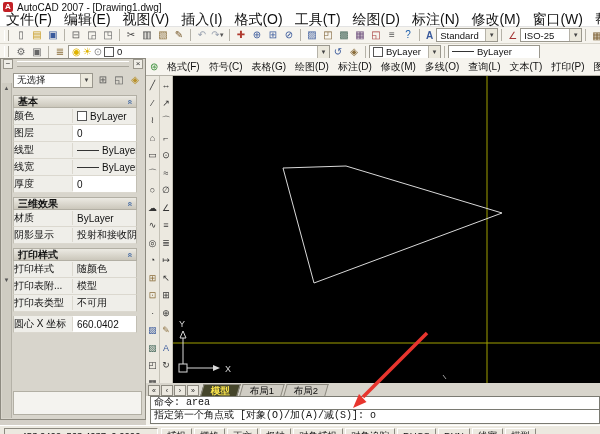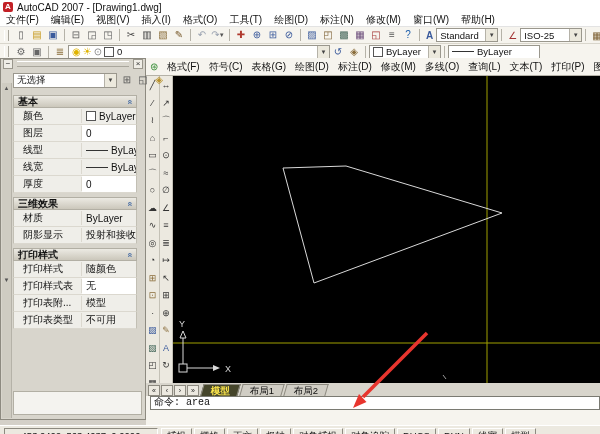--- a/index.html
+++ b/index.html
@@ -4,21 +4,21 @@
 <style>
   html,body{margin:0;padding:0}
   body{width:600px;height:434px;overflow:hidden;position:relative;background:#d4d0c8;
        font-family:"Liberation Sans",sans-serif;color:#111;-webkit-font-smoothing:antialiased}
   
   #titlebar{position:absolute;left:0;top:0;width:600px;height:14px;background:#fff;
             display:flex;align-items:center;gap:4px;padding-left:3px;box-sizing:border-box;font-size:10px}
   .appicon{width:10px;height:10px;background:#c22026;color:#fff;font-size:8px;line-height:10px;
            text-align:center;border-radius:2px;font-weight:bold;flex:0 0 auto}
   #menubar{position:absolute;left:0;top:14px;width:600px;height:13px;background:#fff;
-           display:flex;align-items:center;font-size:10px;border-bottom:1px solid #e3e3e3;box-sizing:border-box}
+           display:flex;align-items:center;font-size:14px;border-bottom:1px solid #e3e3e3;box-sizing:border-box}
   .mitem{padding:0 6px;white-space:nowrap}
   
   #toolbar1{position:absolute;left:0;top:27px;width:600px;height:17px;background:#f6f4ee;
             display:flex;align-items:center;box-sizing:border-box;border-bottom:1px solid #d9d6cc}
   #toolbar2{position:absolute;left:0;top:44px;width:600px;height:16px;background:#f6f4ee;
             display:flex;align-items:center;box-sizing:border-box;border-bottom:1px solid #c8c5ba}
   .grip{width:3px;height:11px;border-left:1px solid #fff;border-right:1px solid #a9a69c;margin:0 4px;flex:0 0 auto}
   .iconstrip{display:flex;align-items:center}
   .tbtn{width:14px;height:14px;display:flex;align-items:center;justify-content:center;flex:0 0 auto;border:1px solid transparent}
   .glyph{font-size:10px;line-height:1;color:#333}
@@ -32,33 +32,33 @@
   .dash{display:inline-block;width:22px;height:1px;background:#333;margin-right:3px;flex:0 0 auto}
   .cswatch{display:inline-block;width:8px;height:8px;background:#fff;border:1px solid #555;margin-right:3px;flex:0 0 auto}
   
   #palette{position:absolute;left:0;top:58px;width:146px;height:362px;background:#d8d5cc;
            border:1px solid #8d8a80;box-sizing:border-box;z-index:5}
   .pal-top{height:9px;display:flex;align-items:center;padding:0 2px;gap:2px}
   .pal-min,.pal-close{font-size:8px;line-height:7px;width:8px;height:8px;border:1px solid #9a978d;
            background:#efede6;text-align:center;color:#333}
   .pal-grab{flex:1;height:4px;border-top:1px solid #fff;border-bottom:1px solid #a9a69c;margin:0 2px}
   .pal-selector{position:absolute;left:12px;top:12px;right:3px;height:18px;display:flex;align-items:center;gap:2px}
-  .pal-selector .combo{width:104px;height:15px}
+  .pal-selector .combo{width:80px;height:15px}
   .pal-rail{position:absolute;left:1px;top:24px;bottom:1px;width:10px;background:#cfccc2;
             border-right:1px solid #b5b2a8;font-size:6px;color:#555;display:flex;flex-direction:column;
             align-items:center;padding-top:2px;box-sizing:border-box}
   .rail-spacer{height:186px}
   #pal-sections{position:absolute;left:12px;top:36px;right:8px}
   .sec{margin-bottom:4px}
   .sec-h{height:13px;background:linear-gradient(#eceae3,#cbc7bb);display:flex;align-items:center;
          font-size:10px;font-weight:bold;padding:0 4px;border:1px solid #b2afa4;box-sizing:border-box}
   .chev{margin-left:auto;color:#4a6fa5;font-size:9px;transform:rotate(90deg)}
   .prow{display:flex;height:17px;border-left:1px solid #c2bfb4;border-right:1px solid #c2bfb4;
         border-bottom:1px solid #dbd8cf;background:#efeee9;font-size:10px;align-items:center;box-sizing:border-box}
-  .plabel{width:58px;padding-left:9px;flex:0 0 auto;border-right:1px solid #dbd8cf;overflow:hidden;white-space:nowrap}
+  .plabel{width:58px;flex:0 0 auto;border-right:1px solid #dbd8cf;overflow:hidden;white-space:nowrap}
   .pvalue{flex:1;padding-left:4px;display:flex;align-items:center;overflow:hidden;white-space:nowrap;height:100%}
   .pvalue.white{background:#fff}
   .pal-desc{position:absolute;left:12px;right:3px;bottom:4px;height:22px;background:#f4f3ef;border:1px solid #b2afa4}
   
   #express-menu{position:absolute;left:146px;top:58px;width:454px;height:18px;background:#f6f4ee;
                 display:flex;align-items:center;font-size:10px;border-bottom:1px solid #b5b2a8;box-sizing:border-box}
   #express-menu .mitem{padding:0 4.5px}
   .xicon{font-size:10px;margin:0 4px;flex:0 0 auto}
   .vstrip{position:absolute;top:76px;height:307px;background:#ece9e0;display:flex;flex-direction:column;
           align-items:center;box-sizing:border-box;border-right:1px solid #c4c1b6;padding-top:1px}
@@ -349,39 +349,39 @@
             <span>打印样式</span>
             <span class="chev">«</span>
           </div>
           <div class="prow">
             <div class="plabel">打印样式</div>
             <div class="pvalue">
               <span>随颜色</span>
             </div>
           </div>
           <div class="prow">
-            <div class="plabel">打印样式表</div>
+            <div class="plabel">打印表附...</div>
+            <div class="pvalue">
+              <span>模型</span>
+            </div>
+          </div>
+          <div class="prow">
+            <div class="plabel">打印表类型</div>
+            <div class="pvalue">
+              <span>不可用</span>
+            </div>
+          </div>
+        </div>
+        <div class="sec">
+          <div class="prow">
+            <div class="plabel">圆心 X 坐标</div>
             <div class="pvalue white">
-              <span>无</span>
-            </div>
-          </div>
-          <div class="prow">
-            <div class="plabel">打印表附...</div>
-            <div class="pvalue">
-              <span>模型</span>
-            </div>
-          </div>
-          <div class="prow">
-            <div class="plabel">打印表类型</div>
-            <div class="pvalue">
-              <span>不可用</span>
-            </div>
-          </div>
-        </div>
-        <div class="sec">
+              <span>660.0402</span>
+            </div>
+          </div>
         </div>
       </div>
     <div class="pal-desc"></div>
   </div>
 
   <div id="express-menu">
     <span class="xicon" style="color:#3a8f3a">⊛</span>
     <span style="display:flex;align-items:center">
         <span class="mitem">格式(F)</span>
         <span class="mitem">符号(C)</span>
@@ -538,20 +538,23 @@
         <div class="tab active"><span>模型</span></div>
         <div class="tab"><span>布局1</span></div>
         <div class="tab"><span>布局2</span></div>
       </span>
   </div>
 
   <div id="cmdwindow">
     <div class="cmdbox">
       <span>命令: area</span>
     </div>
+    <div class="cmdbox">
+      <span>指定第一个角点或 [对象(O)/加(A)/减(S)]: o</span>
+    </div>
   </div>
 
   <div id="statusbar">
     <div class="coords">453.0409, 563.4037, 0.0000</div>
     <div id="status-buttons">
         <div class="sbtn">捕捉</div>
         <div class="sbtn">栅格</div>
         <div class="sbtn">正交</div>
         <div class="sbtn">极轴</div>
         <div class="sbtn">对象捕捉</div>

